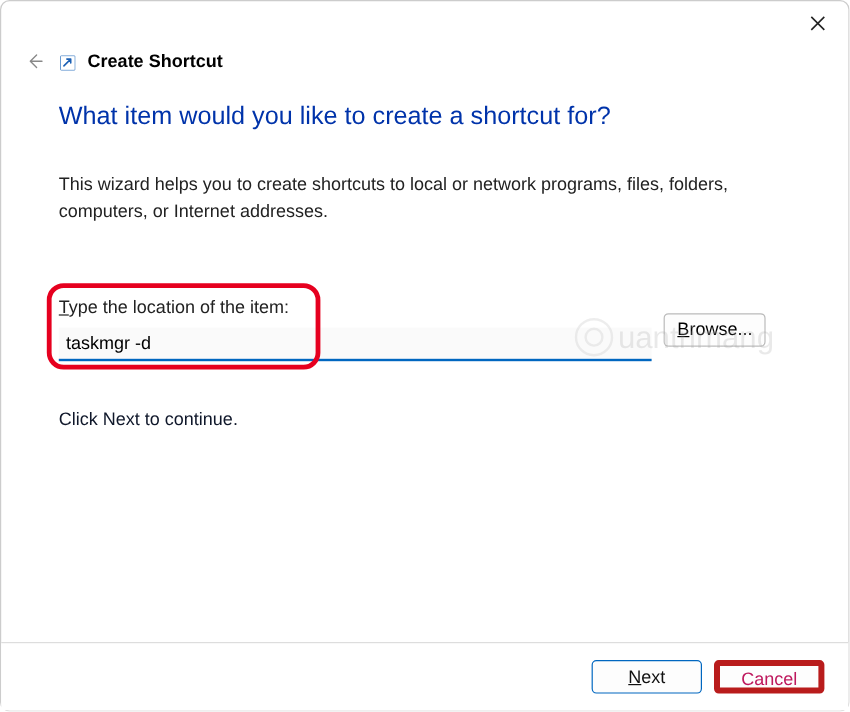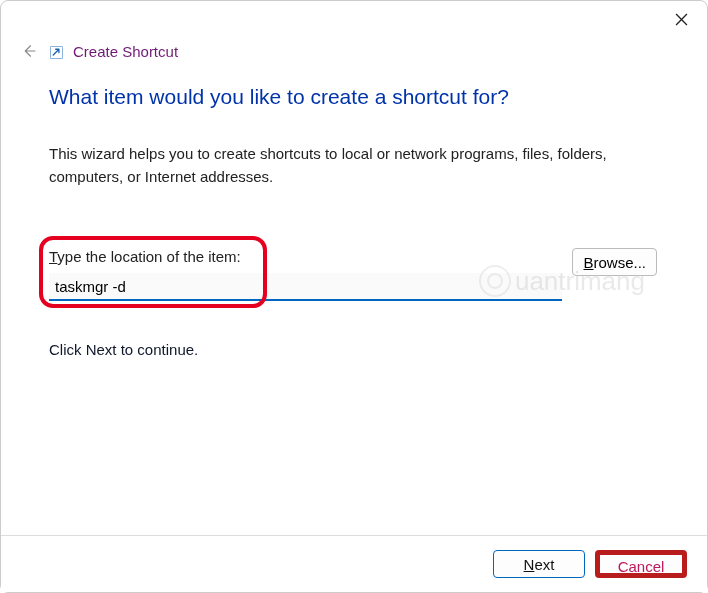--- a/index.html
+++ b/index.html
@@ -60,42 +60,42 @@
       width: 14px;
       height: 14px;
       display: flex;
       align-items: center;
       justify-content: center;
       margin-top: 3px;
     }
     .shortcut-icon svg { width: 13px; height: 13px; }
     .header-title {
       font-size: 15px;
-      color: #701a75;
-      font-weight: 400;
+      color: #000000;
+      font-weight: 700;
     }
     .content {
-      padding: 24px 50px 0 48px;
+      padding: 24px 69px 0 48px;
       flex: 1;
     }
     .heading {
       color: #0033aa;
       font-size: 21px;
       font-weight: 400;
       margin-bottom: 34px;
     }
     .desc {
       font-size: 15px;
       color: #222;
       line-height: 1.5;
       margin-bottom: 60px;
     }
     .input-row {
       display: flex;
-      align-items: flex-start;
+      align-items: center;
       gap: 10px;
       margin-bottom: 40px;
       position: relative;
     }
     .input-group {
       flex: 1;
       position: relative;
     }
     .input-label {
       font-size: 15px;

